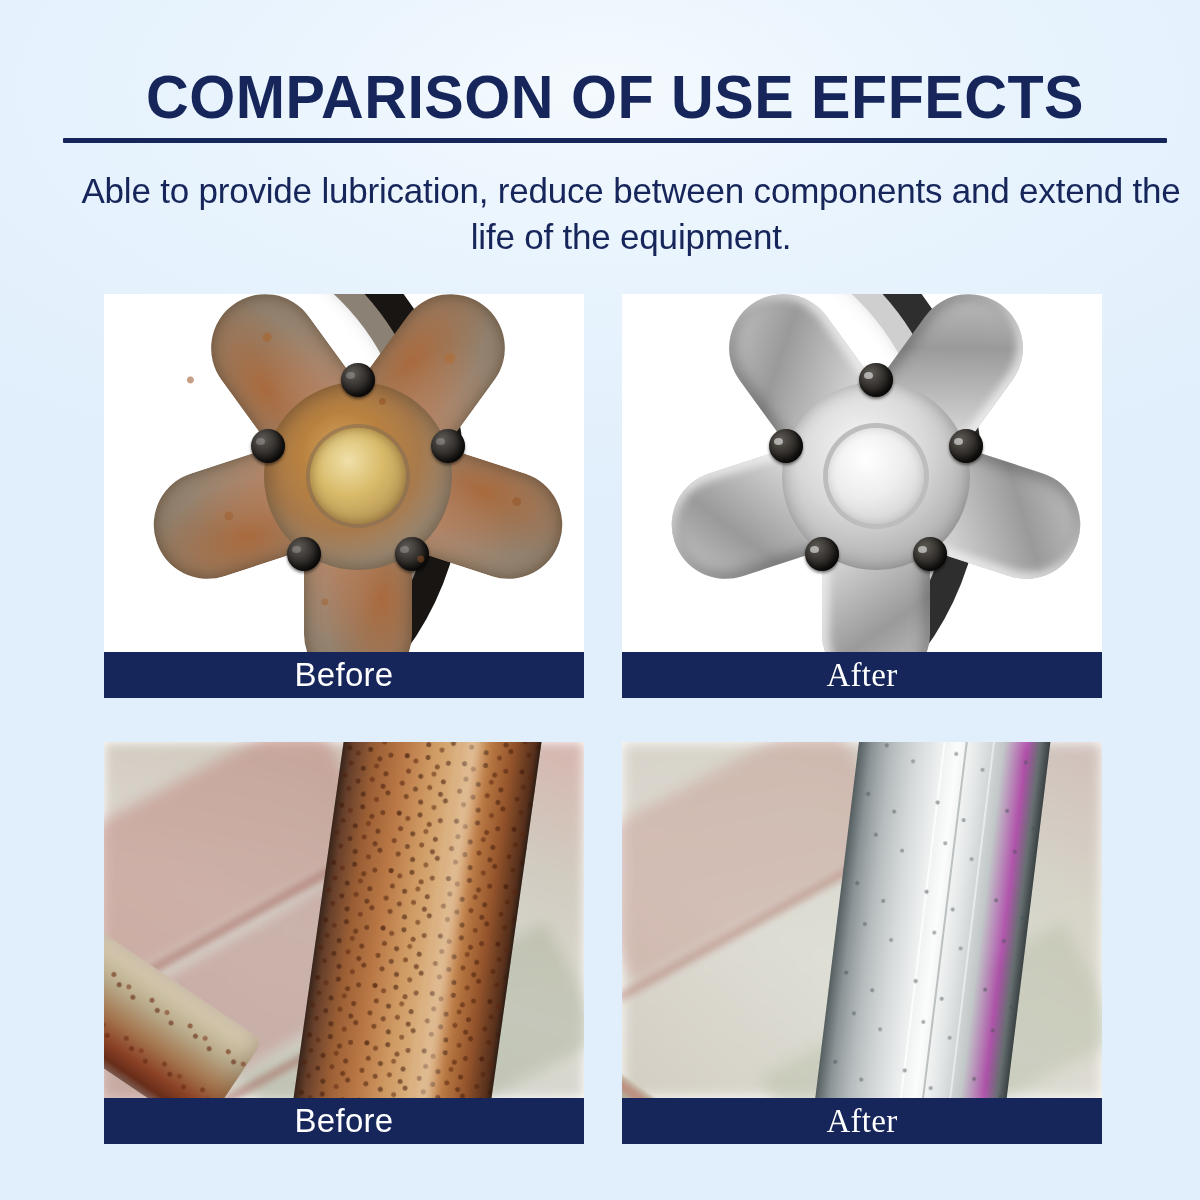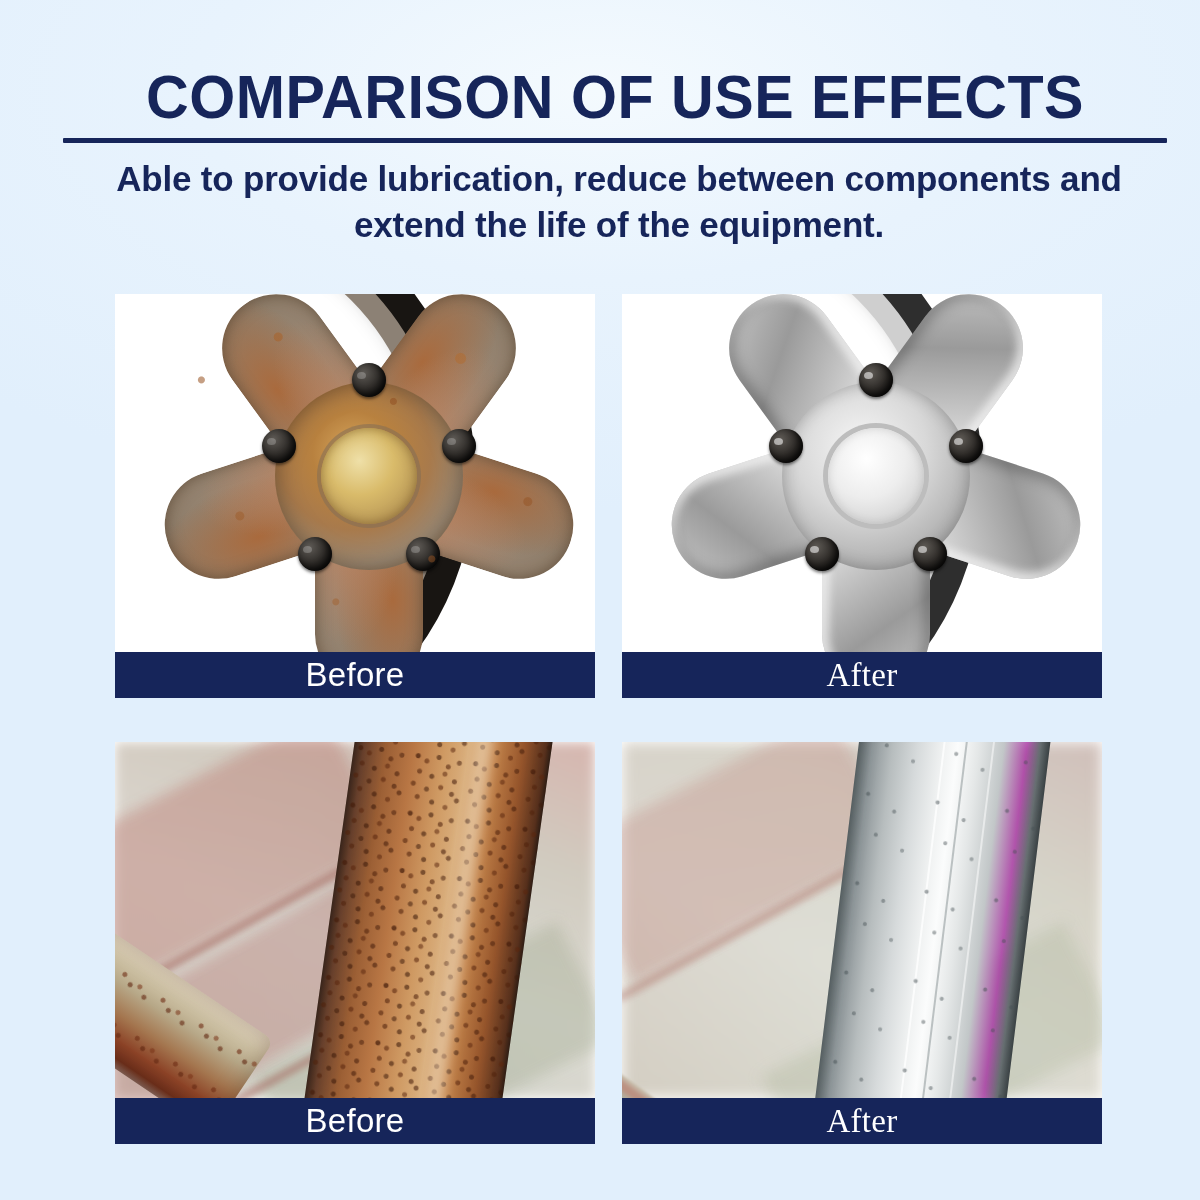--- a/index.html
+++ b/index.html
@@ -51,42 +51,42 @@
     height: 5px;
     background: #16255a;
     border-radius: 1px;
   }
   .subtitle {
     position: absolute;
     top: 152px;
     left: 50%;
     transform: translateX(-50%);
     width: 1110px;
-    margin: 4px;
+    margin: 16px;
     font-size: 35px;
     line-height: 46px;
-    font-weight: bold;
+    font-weight: normal;
     color: #16255a;
     letter-spacing: -0.2px;
   }
 
   
   .panel-grid {
     position: absolute;
     top: 294px;
     left: 100px;
     width: 1000px;
     height: 848px;
   }
   .panel {
     position: absolute;
     width: 480px;
     height: 404px;
   }
-  .panel.col-left  { left: 15px; padding-left: 40px; }
+  .panel.col-left  { left: 4px; padding-left: 40px; }
   .panel.col-right { left: 522px; font-family: Liberation Serif, serif; }
   .panel.row-top    { top: 0; }
   .panel.row-bottom { top: 448px; }
 
   .panel-media {
     position: absolute;
     top: 0;
     left: 0;
     width: 480px;
     height: 358px;

